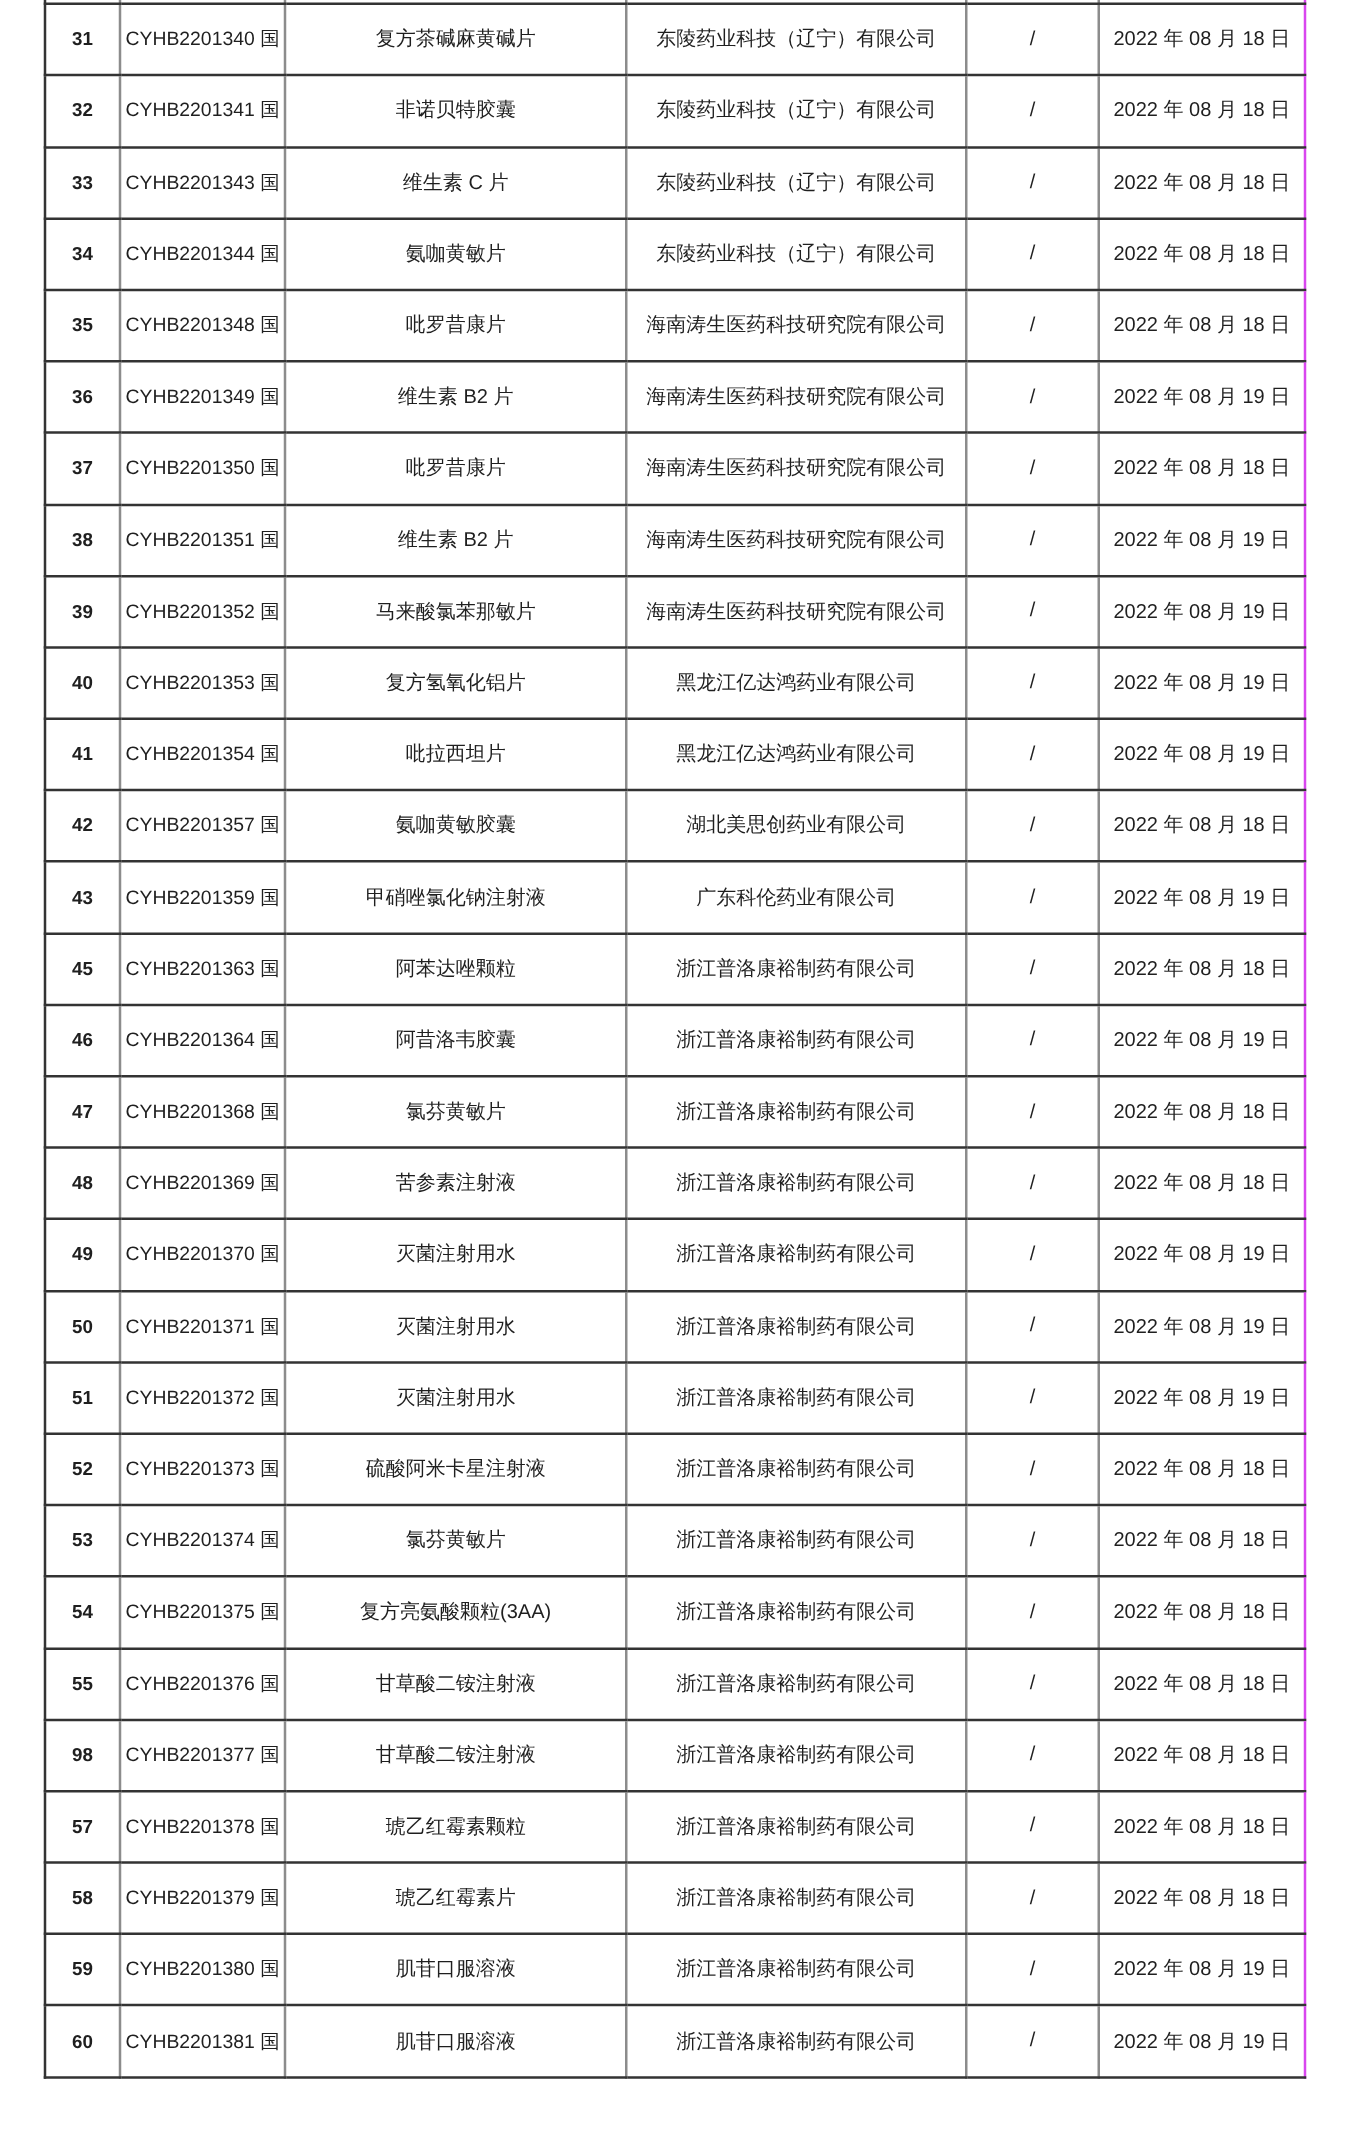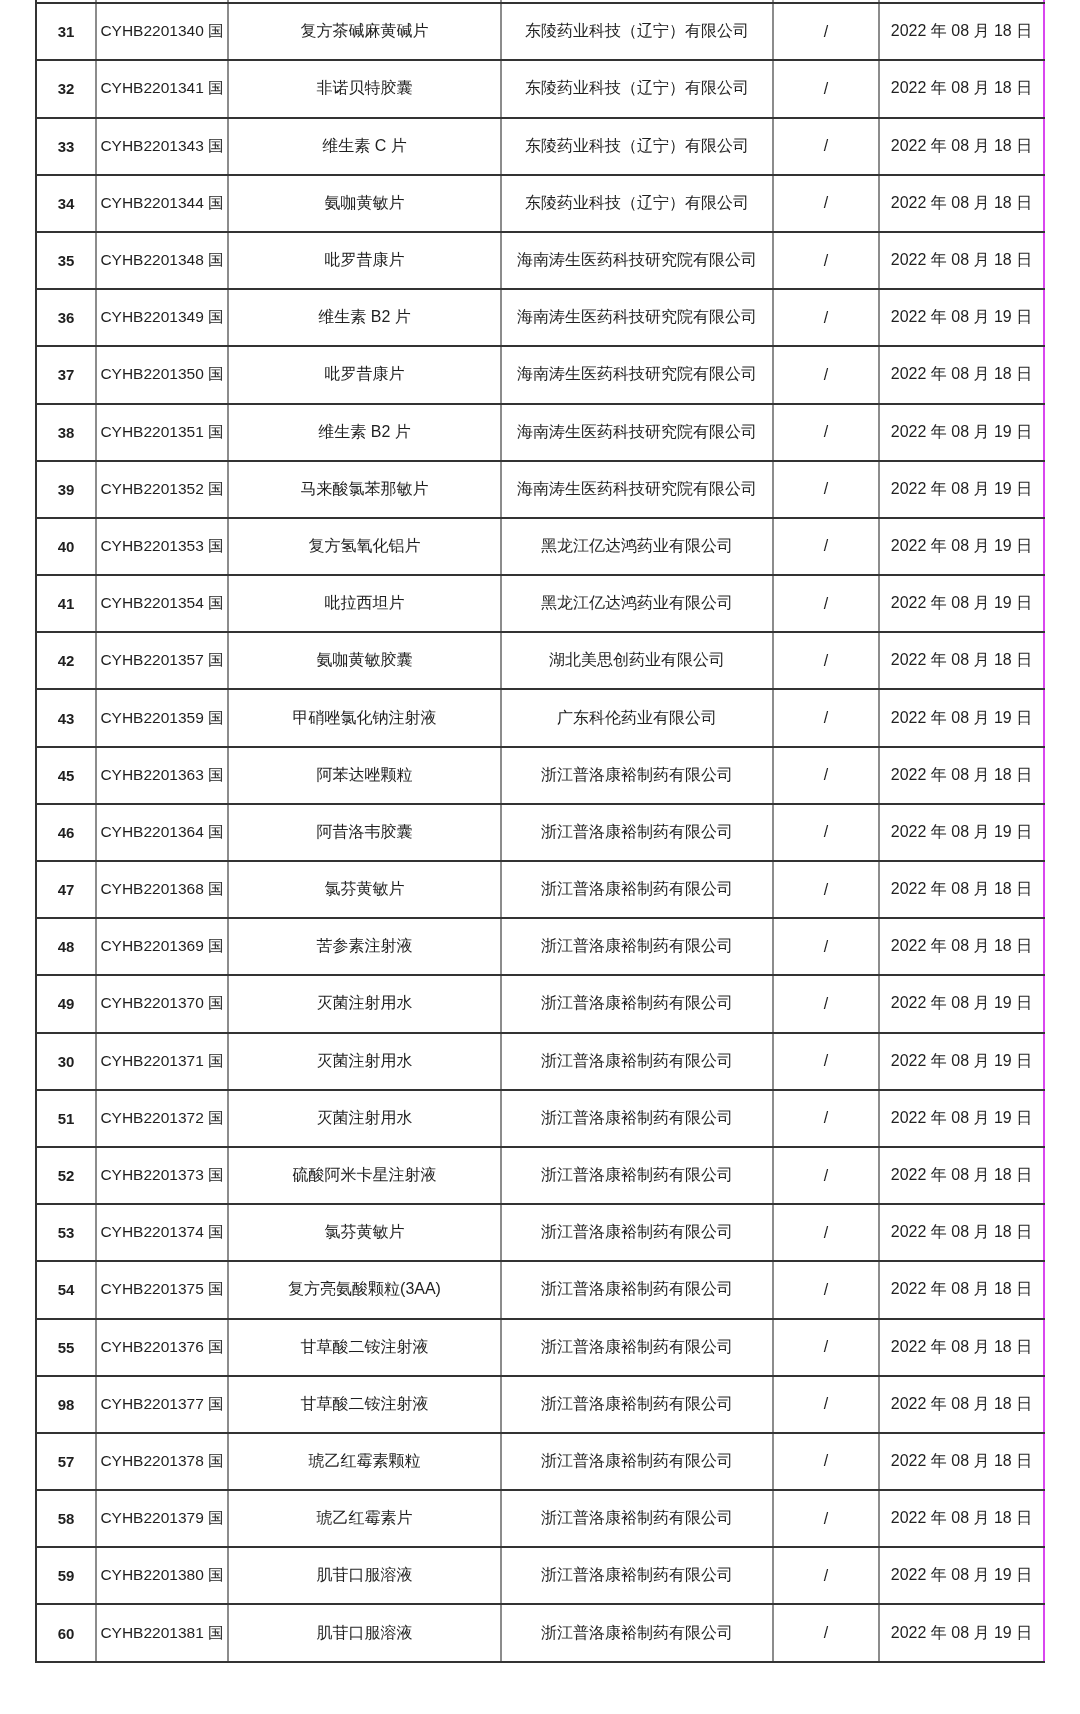--- a/index.html
+++ b/index.html
@@ -240,21 +240,21 @@
   <tr>
     <td class="cell-no">49</td>
     <td class="cell-id">CYHB2201370 国</td>
     <td class="cell-name">灭菌注射用水</td>
     <td class="cell-company">浙江普洛康裕制药有限公司</td>
     <td class="cell-remark">/</td>
     <td class="cell-date">2022 年 08 月 19 日</td>
   </tr>
 
   <tr>
-    <td class="cell-no">30</td>
+    <td class="cell-no">50</td>
     <td class="cell-id">CYHB2201371 国</td>
     <td class="cell-name">灭菌注射用水</td>
     <td class="cell-company">浙江普洛康裕制药有限公司</td>
     <td class="cell-remark">/</td>
     <td class="cell-date">2022 年 08 月 19 日</td>
   </tr>
 
   <tr>
     <td class="cell-no">51</td>
     <td class="cell-id">CYHB2201372 国</td>

